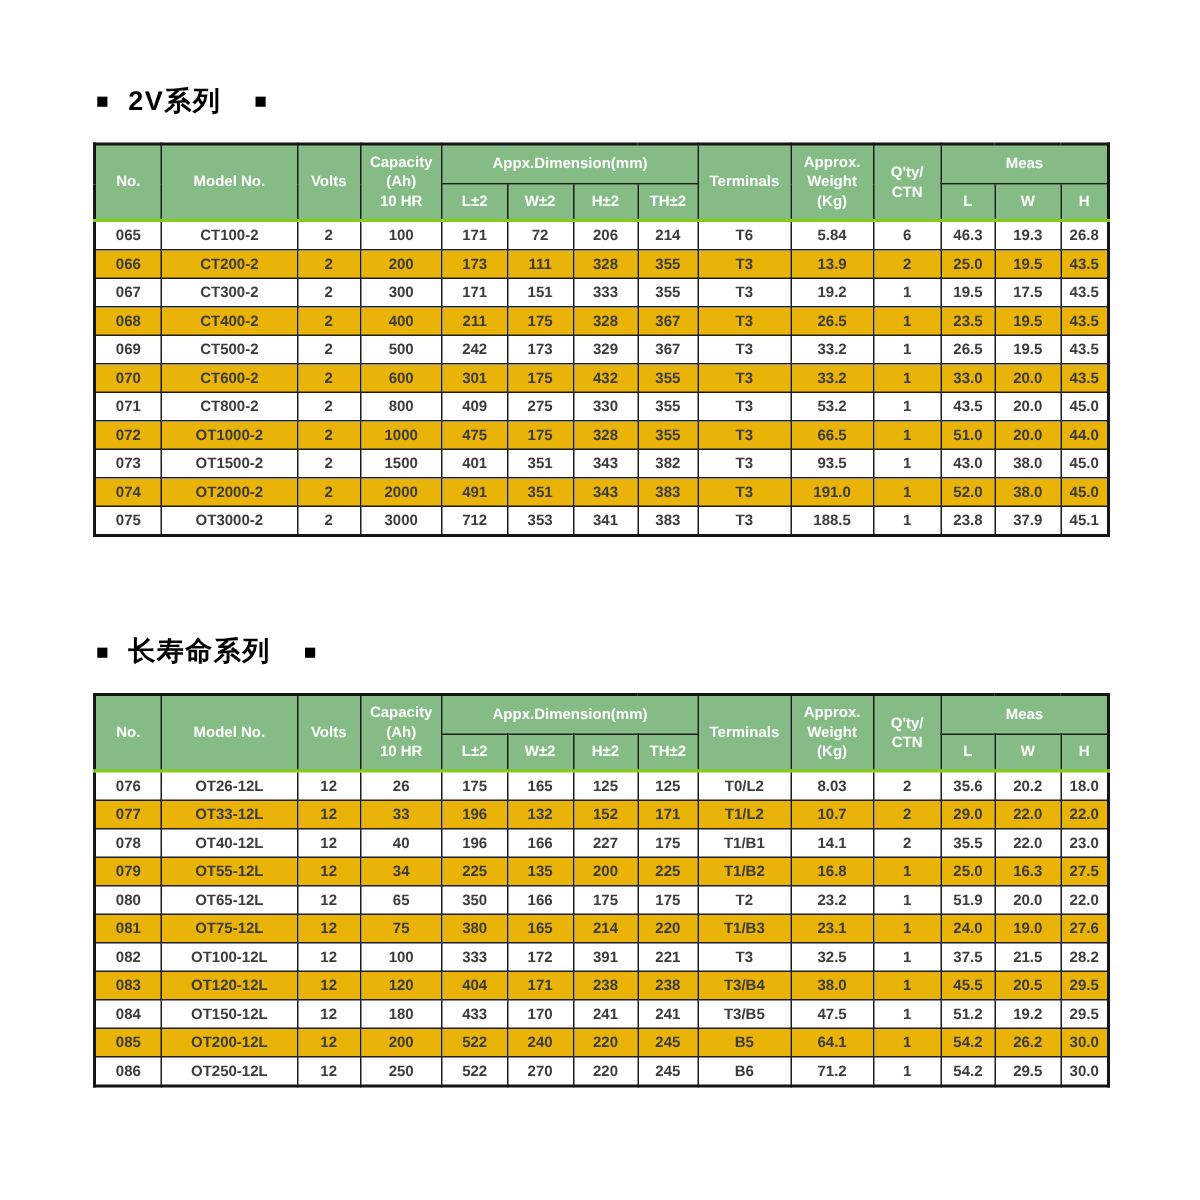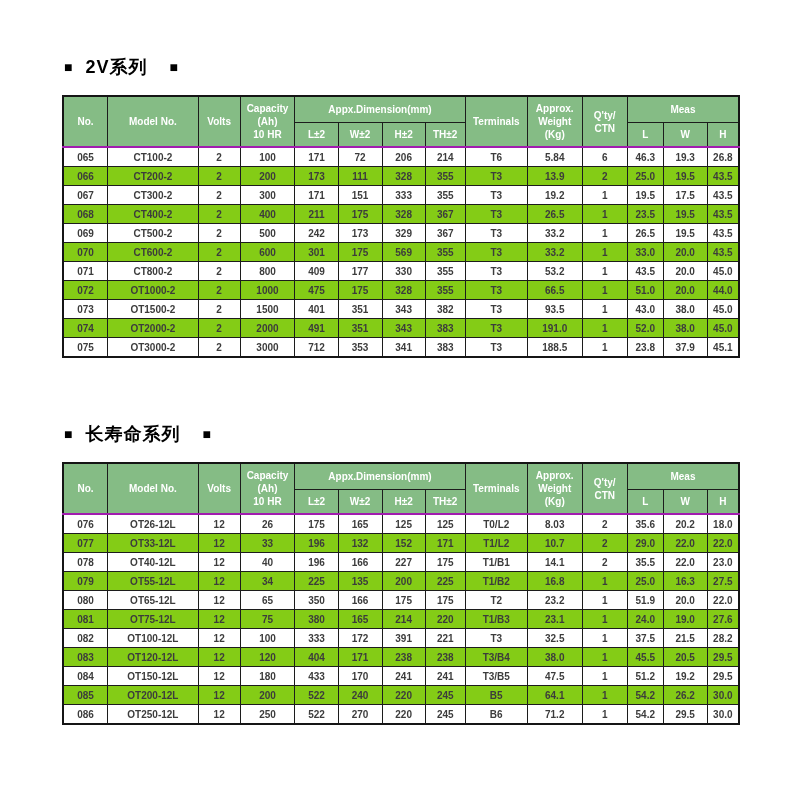--- a/index.html
+++ b/index.html
@@ -32,22 +32,22 @@
   }
   table.spec thead tr.h1 th { height:23px; }
   table.spec thead tr.h2 th { height:21px;margin-top:14px; }
   table.spec td {
     font-size:10px; color:#3c3c3c; font-weight:bold;
     text-align:center; vertical-align:middle;
     border:1px solid #1c1c1c;
     height:18px; padding:0 1px; overflow:hidden;
   }
   table.spec tbody tr { background:#ffffff; }
-  table.spec tbody tr.alt { background:#84cc16;margin-left:44px; }
-  table.spec tbody tr:first-child td { border-top:2px solid #a21caf; }
+  table.spec tbody tr.alt { background:#eab308;margin-left:44px; }
+  table.spec tbody tr:first-child td { border-top:2px solid #84cc16; }
 
   .section + .section { margin-top:64px; }
 
   
   col.c-no   { width:6.6%; }
   col.c-mod  { width:13.4%; }
   col.c-v    { width:6.2%; }
   col.c-cap  { width:8.1%; }
   col.c-l    { width:6.4%; }
   col.c-w    { width:6.5%; }
@@ -197,36 +197,36 @@
             <td>19.5</td>
             <td>43.5</td>
           </tr>
           <tr class="alt">
             <td>070</td>
             <td>CT600-2</td>
             <td>2</td>
             <td>600</td>
             <td>301</td>
             <td>175</td>
-            <td>569</td>
+            <td>432</td>
             <td>355</td>
             <td>T3</td>
             <td>33.2</td>
             <td>1</td>
             <td>33.0</td>
             <td>20.0</td>
             <td>43.5</td>
           </tr>
           <tr>
             <td>071</td>
             <td>CT800-2</td>
             <td>2</td>
             <td>800</td>
             <td>409</td>
-            <td>177</td>
+            <td>275</td>
             <td>330</td>
             <td>355</td>
             <td>T3</td>
             <td>53.2</td>
             <td>1</td>
             <td>43.5</td>
             <td>20.0</td>
             <td>45.0</td>
           </tr>
           <tr class="alt">

